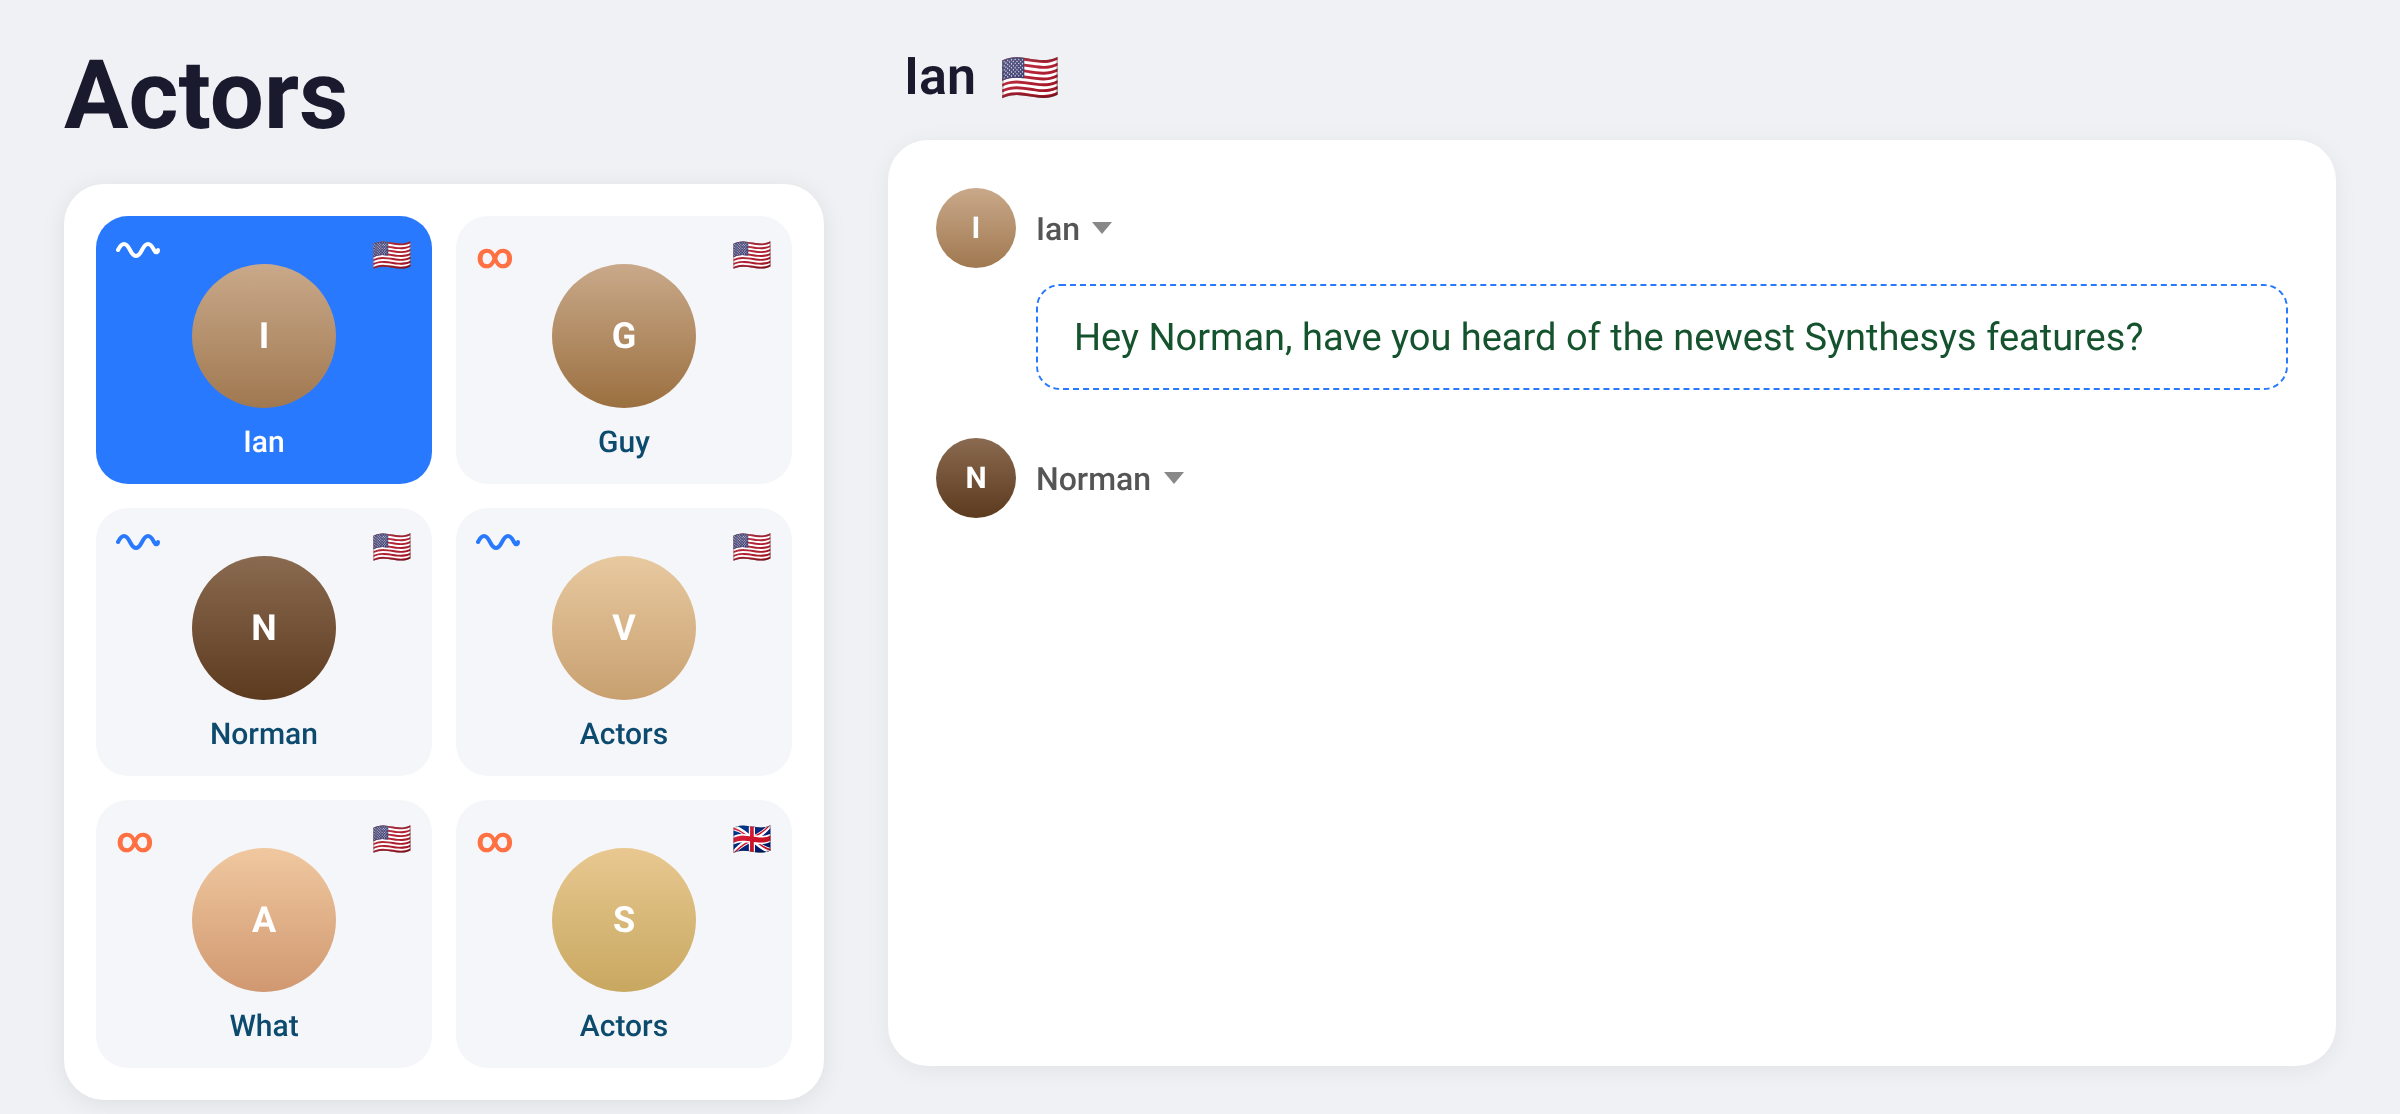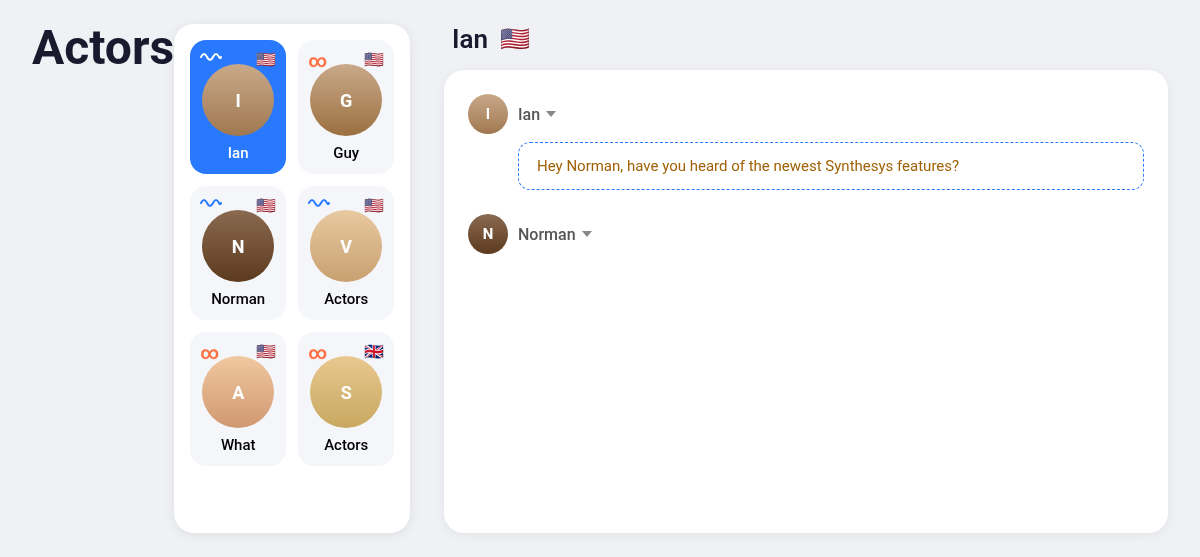--- a/index.html
+++ b/index.html
@@ -10,21 +10,21 @@
       height: 557px;
       overflow: hidden;
       display: flex;
       padding: 24px 32px;
       gap: 32px;
     }
 
     
     .left-panel {
       display: flex;
-      flex-direction: row;
+      flex-direction: column;
       width: 380px;
       flex-shrink: 0;
     }
 
     .page-title {
       font-size: 48px;
       font-weight: 700;
       color: #1a1a2e;
       margin-bottom: 20px;
       line-height: 1;
@@ -84,21 +84,21 @@
       margin-top: 8px;
       display: flex;
       align-items: center;
       justify-content: center;
     }
 
     .actor-name {
       margin-top: 8px;
       font-size: 15px;
       font-weight: 500;
-      color: #000000;
+      color: #0c4a6e;
     }
 
     .actor-card.active .actor-name {
       color: #fff;
     }
 
     
     .right-panel {
       flex: 1;
       display: flex;
@@ -171,22 +171,22 @@
       border-left: 5px solid transparent;
       border-right: 5px solid transparent;
       border-top: 6px solid #888;
       margin-left: 2px;
     }
 
     .chat-bubble {
       border: 1.5px dashed #2979ff;
       border-radius: 12px;
       padding: 14px 18px;
-      font-size: 15px;
-      color: #a16207;
+      font-size: 19px;
+      color: #14532d;
       background: #fff;
       max-width: 680px;
       margin-left: 50px;
     }
 
     
     .face-ian {
       background: linear-gradient(to bottom, #c9a98a 0%, #a07850 100%);
       width: 100%;
       height: 100%;

